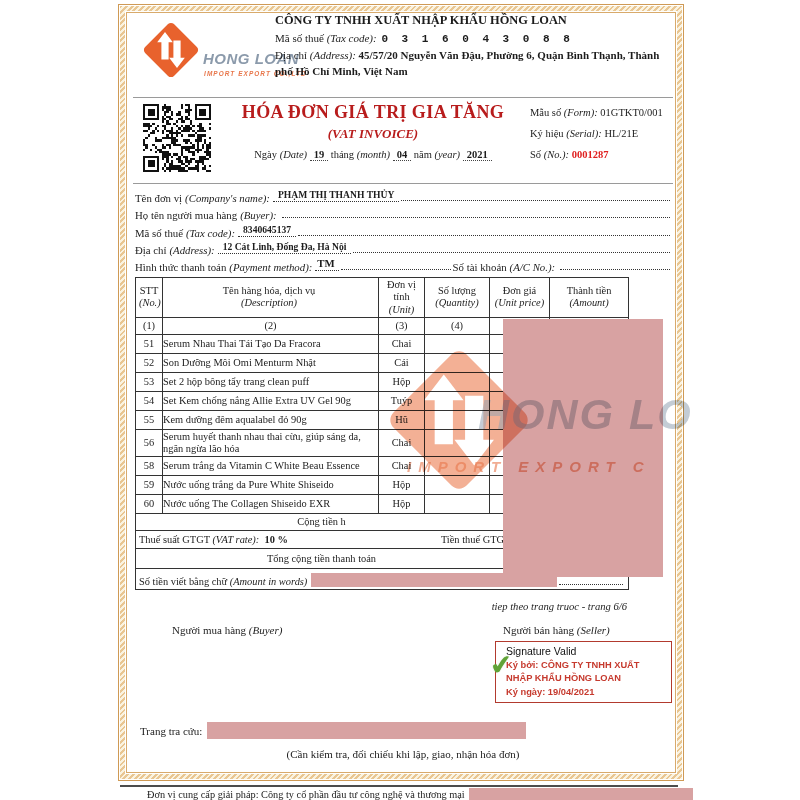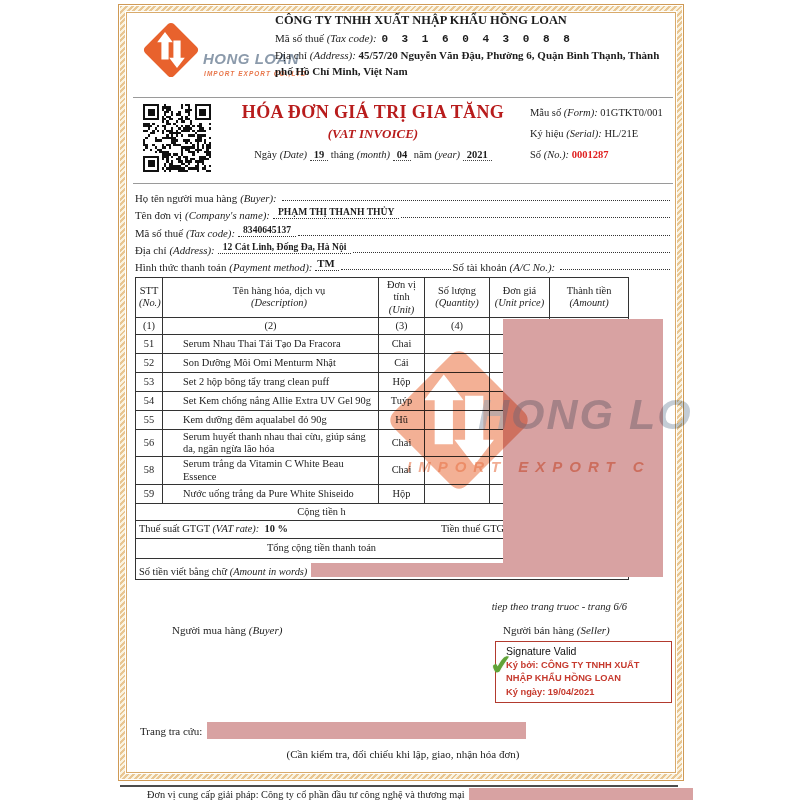--- a/index.html
+++ b/index.html
@@ -50,21 +50,21 @@
   .dots { flex:1; border-bottom:1.4px dotted #333; margin:0 2px 3px 2px; min-width:12px; }
   .val { font-weight:bold; font-size:9.6px; border-bottom:1.4px dotted #333; padding:0 5px 1px 5px; margin-bottom:2px; }
   .val-big { font-weight:bold; font-size:10.8px; border-bottom:1.4px dotted #333; padding:0 4px 1px 2px; margin-bottom:2px; }
 
   
   .table-wrap { position:absolute; left:135px; top:277px; width:493px; }
   table { border-collapse:collapse; width:493px; font-size:10.4px; table-layout:fixed; }
   th, td { border:1px solid #333; padding:1px 3px; line-height:1.18; vertical-align:middle; }
   th { font-weight:normal; text-align:center; }
   .c-no  { width:27px;  text-align:center; }
-  .c-desc{ width:216px; text-align:left; padding-left:20px; }
+  .c-desc{ width:216px; text-align:left; padding-left:0; }
   .c-unit{ width:46px;  text-align:center; }
   .c-qty { width:65px; }
   .c-price{ width:60px; }
   .c-amt { width:79px; }
   .th-row1 th { height:28px; }
   .th-row2 td { height:17px; text-align:center; }
   tbody tr td { height:19px; }
   .tot-row td { height:18px; }
   .tot-right { text-align:center; padding-right:124px; }
   .vat-flex { display:flex; justify-content:space-between; }
@@ -472,28 +472,28 @@
         <span class="lab-en">(No.):</span>
         <span class="inv-no">0001287</span>
       </div>
     </div>
   </div>
 
   <div class="sep" style="top:183px"></div>
 
   <div class="sec-buyer">
     <div class="b-row">
-      <span class="lab">Họ tên người mua hàng</span>
-      <span class="lab lab-en">(Buyer):</span>
-      <span class="dots"></span>
-    </div>
-    <div class="b-row">
       <span class="lab">Tên đơn vị</span>
       <span class="lab lab-en">(Company's name):</span>
       <span class="val">PHẠM THỊ THANH THỦY</span>
+      <span class="dots"></span>
+    </div>
+    <div class="b-row">
+      <span class="lab">Họ tên người mua hàng</span>
+      <span class="lab lab-en">(Buyer):</span>
       <span class="dots"></span>
     </div>
     <div class="b-row">
       <span class="lab">Mã số thuế</span>
       <span class="lab lab-en">(Tax code):</span>
       <span class="val">8340645137</span>
       <span class="dots"></span>
     </div>
     <div class="b-row">
       <span class="lab">Địa chỉ</span>
@@ -608,20 +608,28 @@
             <td class="c-amt"></td>
           </tr>
           <tr>
             <td class="c-no">59</td>
             <td class="c-desc">Nước uống trắng da Pure White Shiseido</td>
             <td class="c-unit">Hộp</td>
             <td class="c-qty"></td>
             <td class="c-price"></td>
             <td class="c-amt"></td>
           </tr>
+          <tr>
+            <td class="c-no">60</td>
+            <td class="c-desc">Nước uống The Collagen Shiseido EXR</td>
+            <td class="c-unit">Hộp</td>
+            <td class="c-qty"></td>
+            <td class="c-price"></td>
+            <td class="c-amt"></td>
+          </tr>
         </tbody>
       <tfoot>
         <tr class="tot-row">
           <td colspan="6" class="tot-right" style="height:17px">Cộng tiền h</td>
         </tr>
         <tr class="tot-row">
           <td colspan="6">
             <div class="vat-flex">
               <span><span>Thuế suất GTGT</span> <span class="lab-en">(VAT rate):</span>&nbsp; <span class="bold">10 %</span></span>
               <span class="right">Tiền thuế GTG</span>

